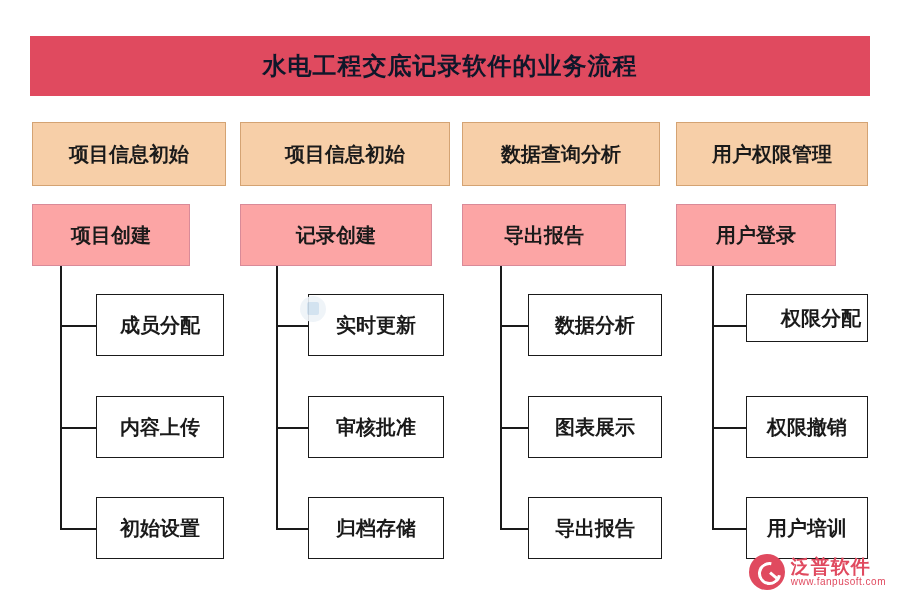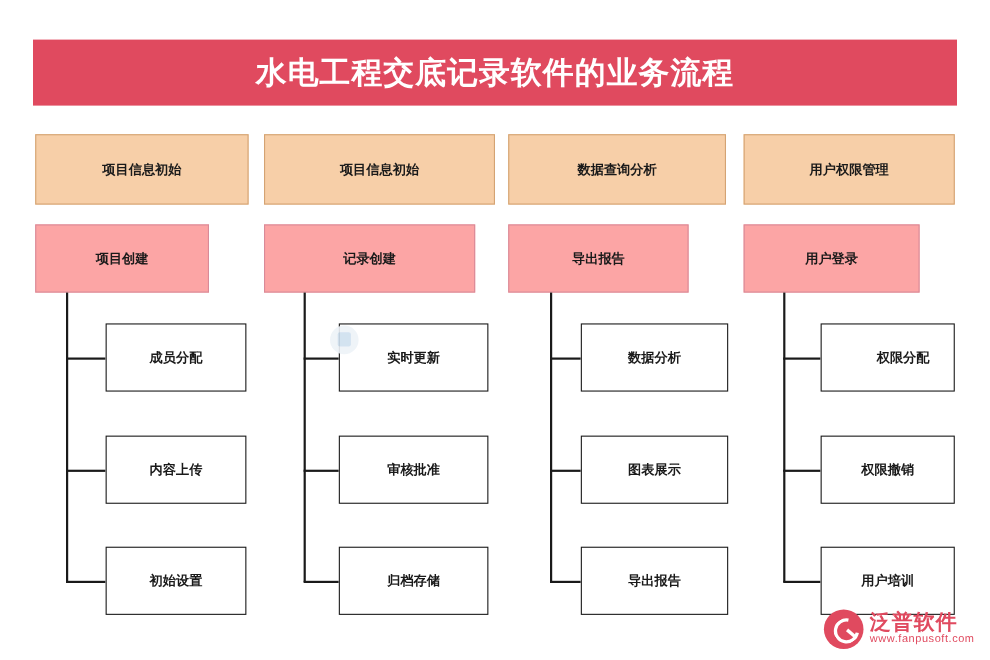--- a/index.html
+++ b/index.html
@@ -28,34 +28,34 @@
     top: 36px;
     width: 840px;
     height: 60px;
     background: #e04a5f;
     display: flex;
     align-items: center;
     justify-content: center;
     box-sizing: border-box;
   }
   .title-banner .title-text {
-    color: #ffffff;
-    font-size: 28px;
+    color: #0f172a;
+    font-size: 24px;
     font-weight: bold;
     letter-spacing: 1px;
   }
 
   
   .node {
     position: absolute;
     box-sizing: border-box;
     display: flex;
     align-items: center;
     justify-content: center;
-    font-size: 12px;
+    font-size: 20px;
     font-weight: bold;
     color: #1a1a1a;
     text-align: center;
   }
   .node.level1 {
     background: #f7cfa8;
     border: 1px solid #d4a373;
   }
   .node.level2 {
     background: #fca5a5;
@@ -196,21 +196,21 @@
   <div class="node level3" style="left:528px; top:497px; width:134px; height:62px;">导出报告</div>
 
   <div class="node level1" style="left:676px; top:122px; width:192px; height:64px;">用户权限管理</div>
   <div class="node level2" style="left:676px; top:204px; width:160px; height:62px;">用户登录</div>
 
   <div class="line v" style="left:712px; top:266px; height:263px;"></div>
   <div class="line h" style="left:712px; top:325px; width:34px;"></div>
   <div class="line h" style="left:712px; top:427px; width:34px;"></div>
   <div class="line h" style="left:712px; top:528px; width:34px;"></div>
 
-  <div class="node level3" style="left:746px; top:294px; width:122px; height:62px;padding-left:28px;">权限分配</div>
+  <div class="node level3" style="left:746px; top:294px; width:122px; height:48px;padding-left:28px;">权限分配</div>
   <div class="node level3" style="left:746px; top:396px; width:122px; height:62px;">权限撤销</div>
   <div class="node level3" style="left:746px; top:497px; width:122px; height:62px;">用户培训</div>
 
   <div class="brand">
     <div class="mark"></div>
     <div class="btext">
       <div class="bname">泛普软件</div>
       <div class="burl">www.fanpusoft.com</div>
     </div>
   </div>

